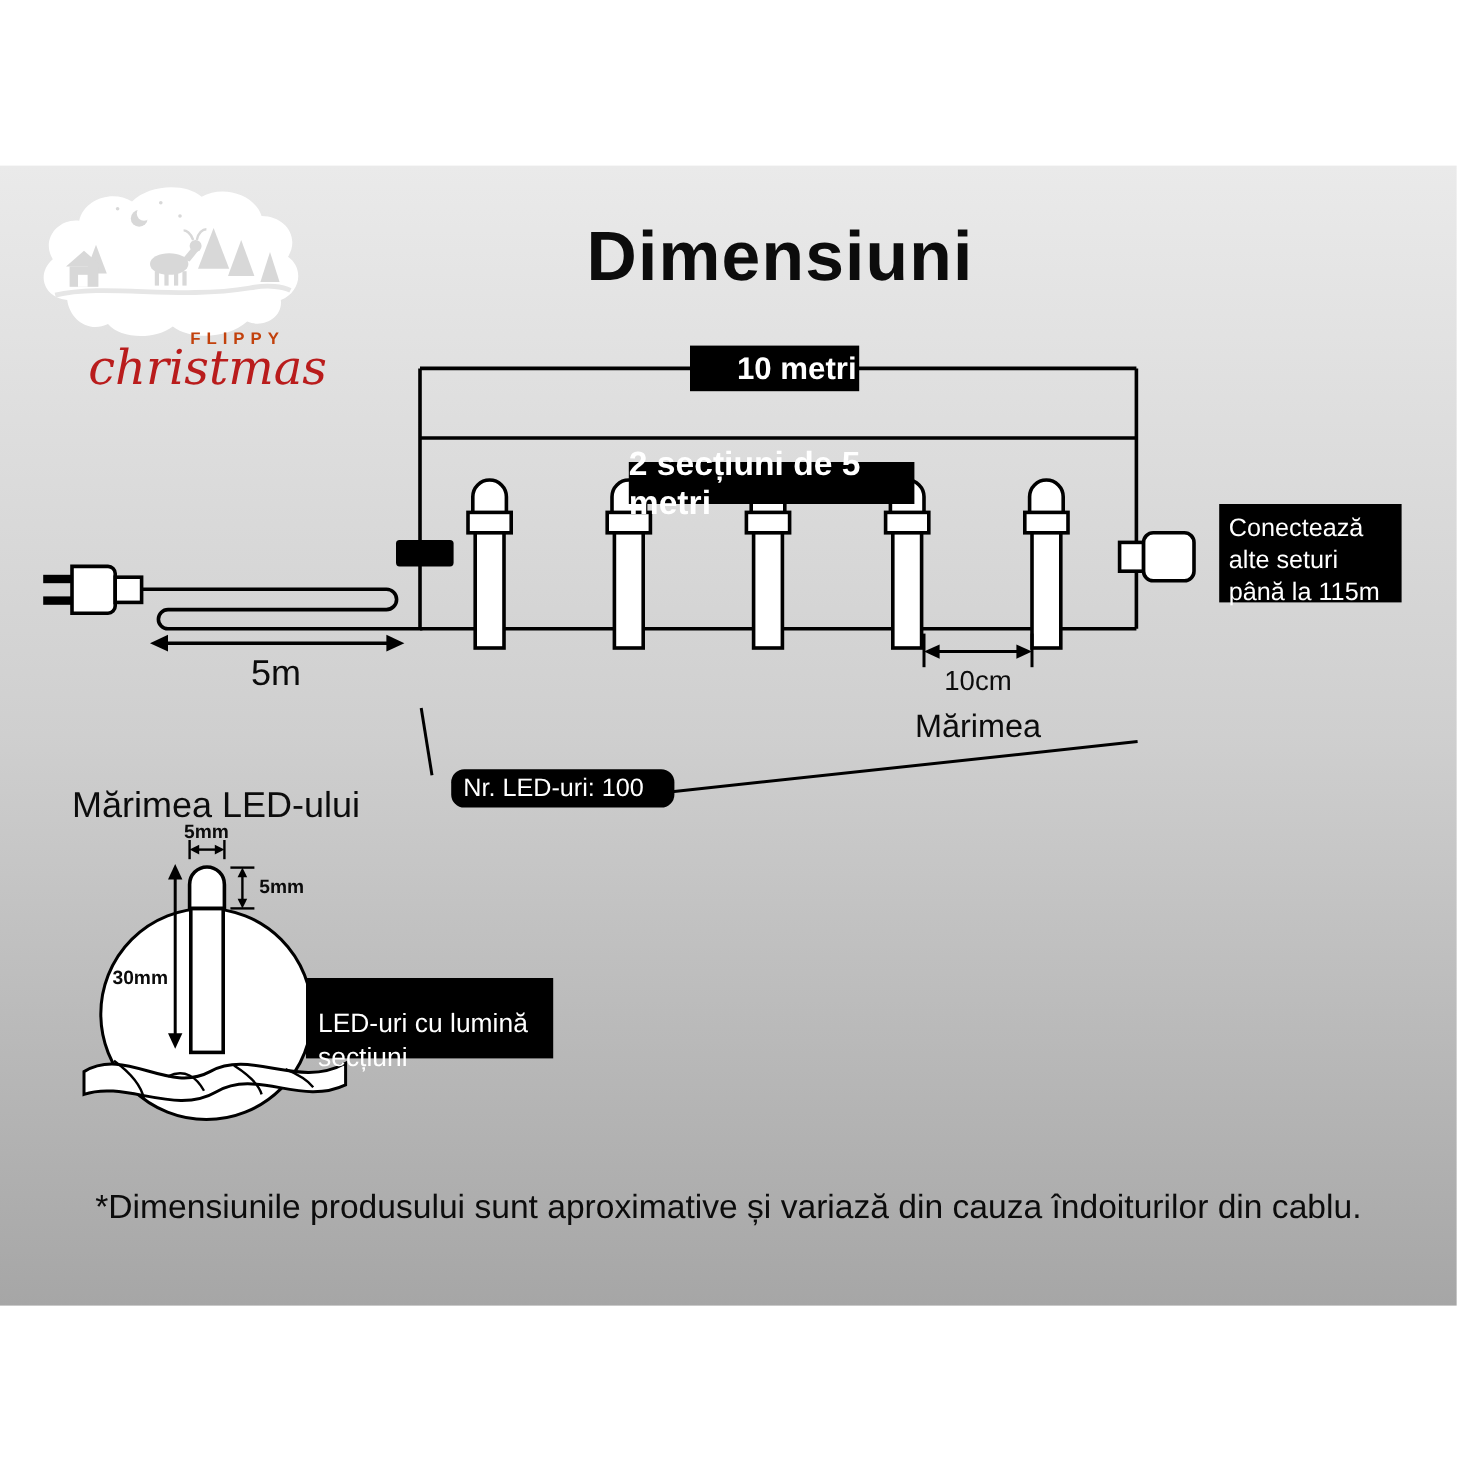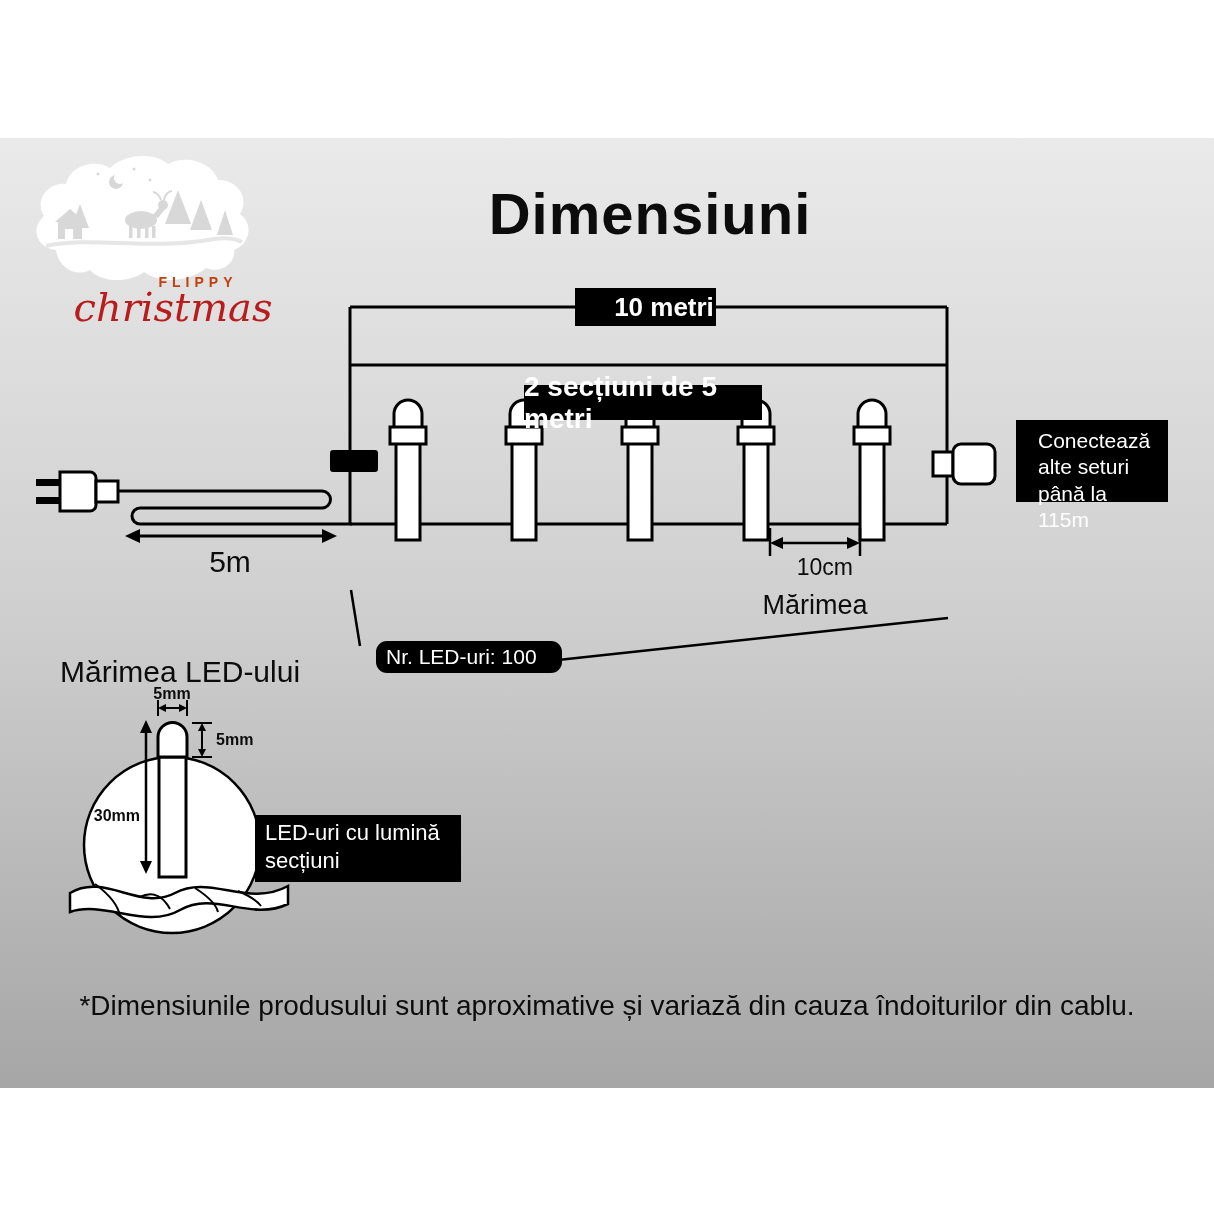--- a/index.html
+++ b/index.html
@@ -169,36 +169,36 @@
     <div class="brand-top">FLIPPY</div>
     <div class="brand-script">christmas</div>
   </div>
 
   <div class="title">Dimensiuni</div>
 
   <div class="box box-center" style="left:575px;top:288px;width:141px;height:38px;font-size:26px;font-weight:700;padding-left:37px;">10 metri</div>
 
   <div class="box box-center" style="left:524px;top:347px;width:238px;height:35px;font-size:28px;font-weight:700;margin-top:38px;">2 secțiuni de 5 metri</div>
 
-  <div class="box" style="left:1016px;top:420px;width:152px;height:82px;padding:8px 22px;font-size:21px;line-height:1.26;">
+  <div class="box" style="left:1016px;top:420px;width:152px;height:82px;padding:8px 8px;font-size:21px;line-height:1.26;">
     <span style="display:block;">Conectează</span>
     <span style="display:block;">alte seturi</span>
     <span style="display:block;">până la 115m</span>
   </div>
 
   <div class="box" style="left:376px;top:641px;width:186px;height:32px;display:flex;align-items:center;padding-left:10px;font-size:21px;border-radius:11px;">Nr. LED-uri: 100</div>
 
-  <div class="box" style="left:255px;top:815px;width:206px;height:67px;padding:4px 10px;font-size:22px;line-height:1.25;">
+  <div class="box" style="left:255px;top:815px;width:206px;height:67px;padding:24px 10px;font-size:22px;line-height:1.25;">
     <span style="display:block;">LED-uri cu lumină</span>
     <span style="display:block;">secțiuni</span>
   </div>
 
   <div class="lbl" style="left:190px;top:545px;width:80px;text-align:center;font-size:30px;">5m</div>
 
-  <div class="lbl" style="left:777px;top:554px;width:76px;text-align:right;font-size:23px;">10cm</div>
+  <div class="lbl" style="left:777px;top:554px;width:76px;text-align:center;font-size:23px;">10cm</div>
 
   <div class="lbl" style="left:755px;top:590px;width:120px;text-align:center;font-size:27px;">Mărimea</div>
 
   <div class="lbl" style="left:60px;top:655px;font-size:30px;">Mărimea LED-ului</div>
 
   <div class="lbl dim-small" style="left:144px;top:685px;width:56px;text-align:center;">5mm</div>
 
   <div class="lbl dim-small" style="left:216px;top:731px;">5mm</div>
 
   <div class="lbl dim-small" style="left:90px;top:807px;width:50px;text-align:right;">30mm</div>

